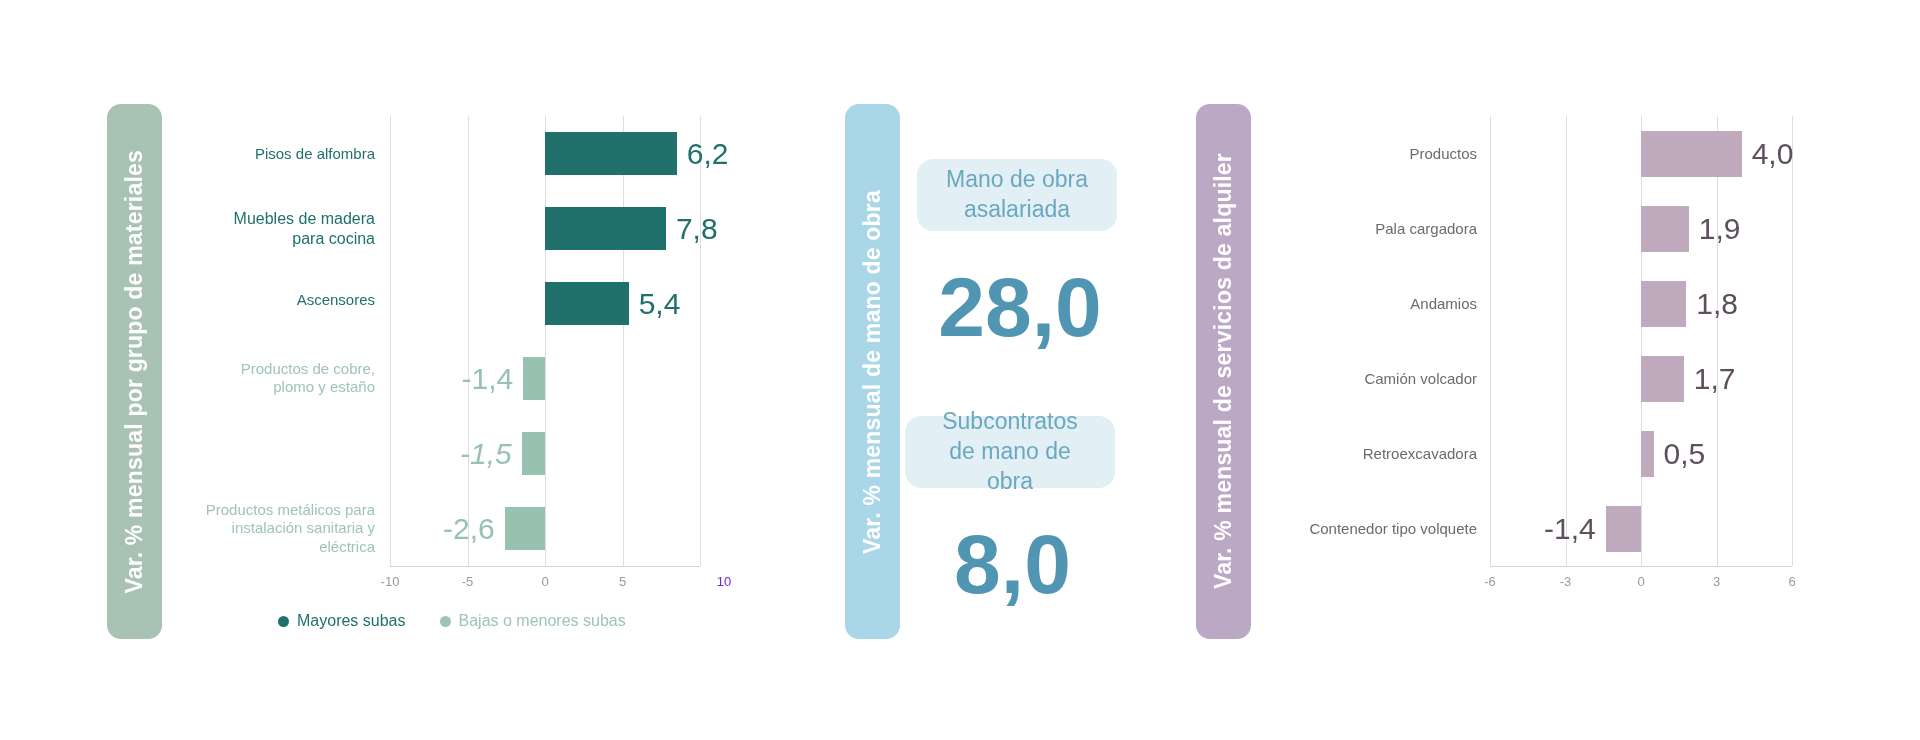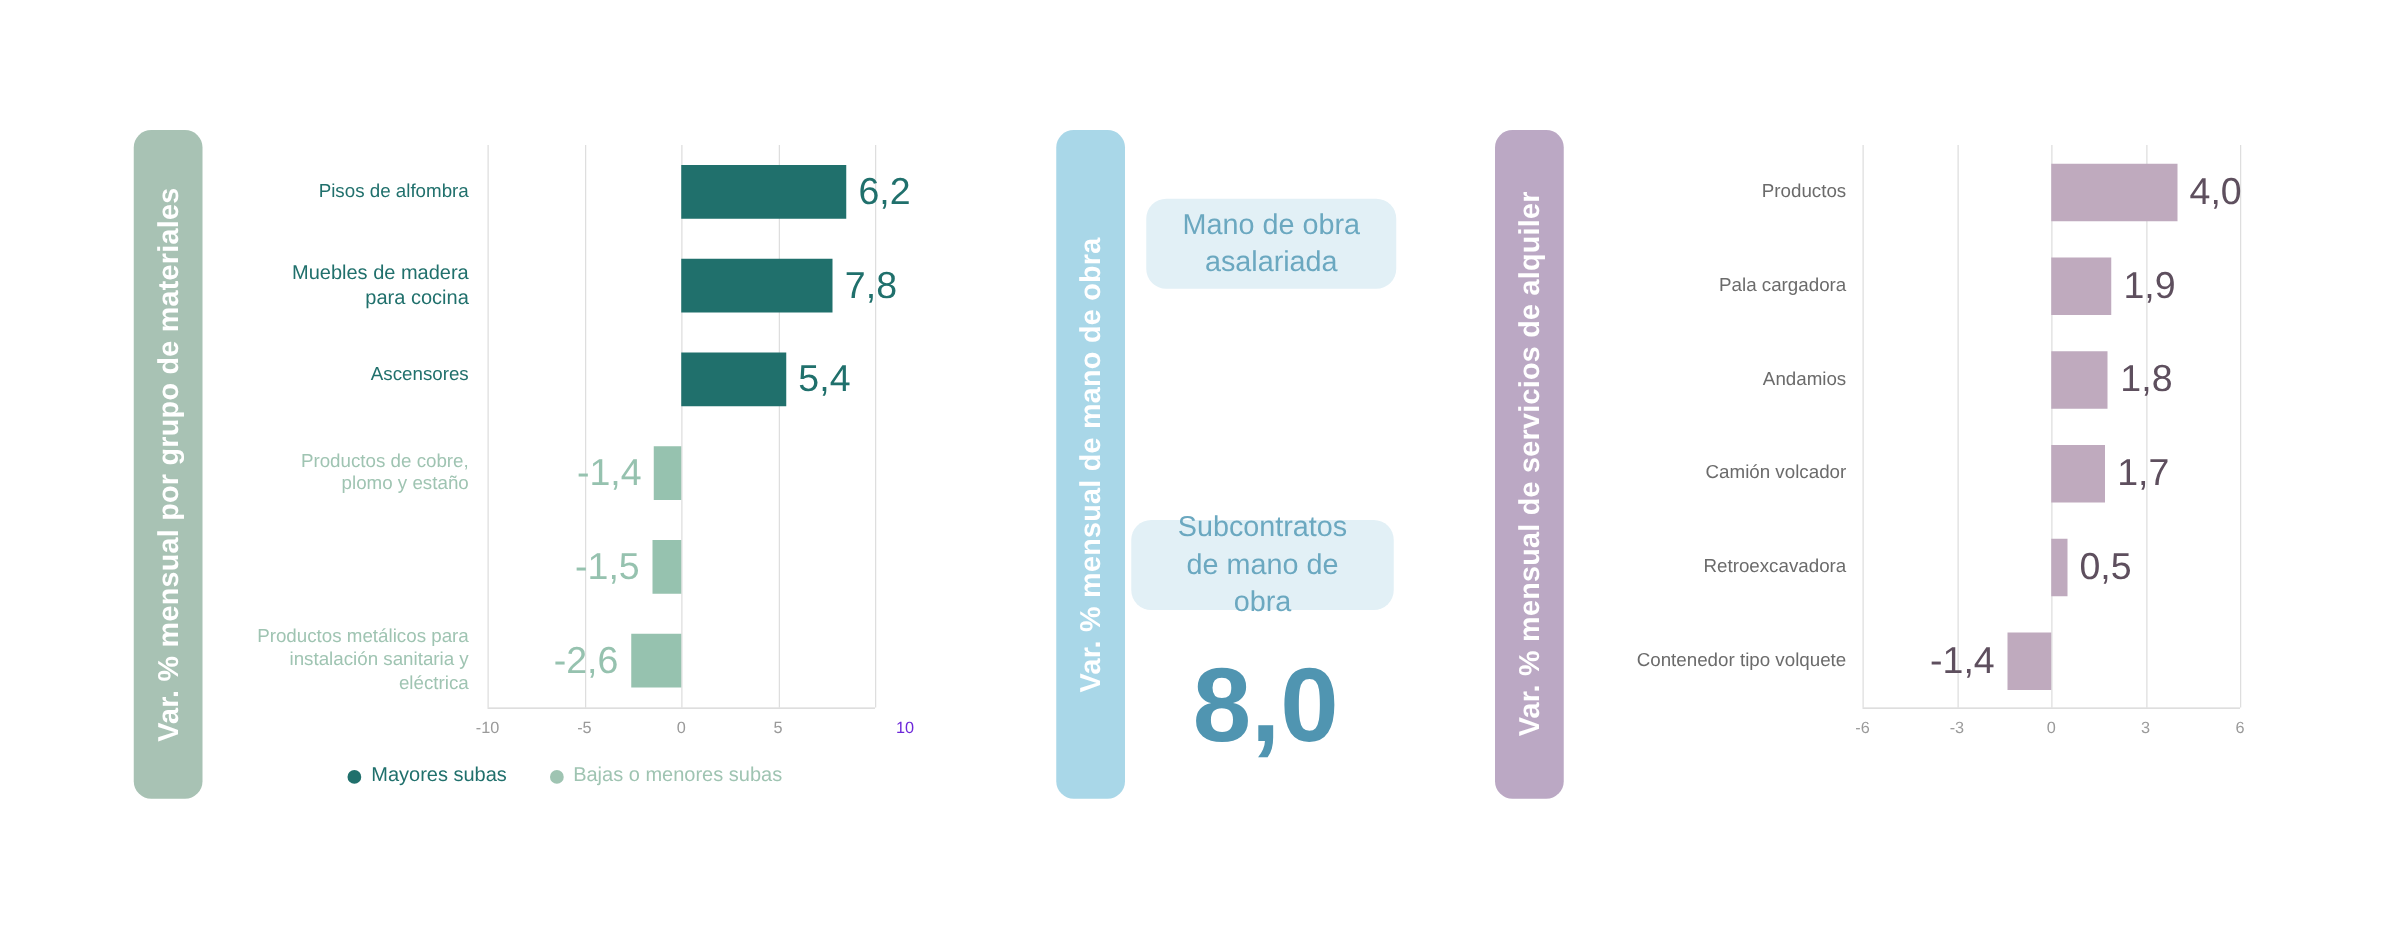--- a/index.html
+++ b/index.html
@@ -120,21 +120,21 @@
 para cocina</div>
           <div class="val-label" style="top: 124.5px; transform: translateY(-50%); color: rgb(32, 112, 108); font-size: 30px; left: 495.9px;">7,8</div>
           <div style="position: absolute; left: 365px; top: 178px; width: 83.7px; height: 43px; background: rgb(32, 112, 108);"></div>
           <div class="cat-label" style="right: 365px; width: 190px; top: 196px; transform: translateY(-50%); color: rgb(32, 112, 108); font-size: 15px;">Ascensores</div>
           <div class="val-label" style="top: 199.5px; transform: translateY(-50%); color: rgb(32, 112, 108); font-size: 30px; left: 458.7px;">5,4</div>
           <div style="position: absolute; left: 343.3px; top: 253px; width: 21.7px; height: 43px; background: rgb(150, 194, 175);"></div>
           <div class="cat-label" style="right: 365px; width: 190px; top: 274.5px; transform: translateY(-50%); color: rgb(159, 196, 178); font-size: 15px;">Productos de cobre,
 plomo y estaño</div>
           <div class="val-label" style="top: 274.5px; transform: translate(-100%, -50%); color: rgb(150, 194, 175); font-size: 30px; left: 333.3px;">-1,4</div>
           <div style="position: absolute; left: 341.75px; top: 328px; width: 23.25px; height: 43px; background: rgb(150, 194, 175);"></div>
-          <div class="val-label" style="top: 349.5px; transform: translate(-100%, -50%); color: rgb(150, 194, 175); font-size: 30px; left: 331.75px;">-1,5</div>
+          <div class="val-label" style="top: 349.5px; transform: translate(-100%, -50%); color: rgb(150, 194, 175); font-size: 30px; left: 331.75px; font-style: italic;">-1,5</div>
           <div style="position: absolute; left: 324.7px; top: 403px; width: 40.3px; height: 43px; background: rgb(150, 194, 175);"></div>
           <div class="cat-label" style="right: 365px; width: 190px; top: 424.5px; transform: translateY(-50%); color: rgb(159, 196, 178); font-size: 15px;">Productos metálicos para
 instalación sanitaria y
 eléctrica</div>
           <div class="val-label" style="top: 424.5px; transform: translate(-100%, -50%); color: rgb(150, 194, 175); font-size: 30px; left: 314.7px;">-2,6</div>
         </div>
     </div>
   </div>
 
   <div class="legend" id="legend1" style="left:278px; top:612px;">
@@ -150,20 +150,23 @@
 
   <div class="banner" id="banner2" style="left: 845px; top: 104px; height: 535px; background: rgb(169, 215, 232);">
     <span>Var. % mensual de mano de obra</span>
   </div>
 
   <div class="panel" id="panel2" style="left:905px; top:104px; width:290px; height:535px;">
 
     <div class="kpi-pill" style="left: 12px; top: 55px; width: 200px; height: 72px; background: rgb(226, 240, 246); color: rgb(107, 168, 192);">
       <span>Mano de obra
 asalariada</span>
+    </div>
+    <div class="kpi-number" style="left: 0px; top: 155px; width: 230px; color: rgb(80, 149, 177);">
+      <span>28,0</span>
     </div>
 
     <div class="kpi-pill" style="left: 0px; top: 312px; width: 210px; height: 72px; background: rgb(226, 240, 246); color: rgb(107, 168, 192);">
       <span>Subcontratos de
 mano de obra</span>
     </div>
     <div class="kpi-number" style="left: 0px; top: 412px; width: 215px; color: rgb(80, 149, 177);">
       <span>8,0</span>
     </div>
   </div>

